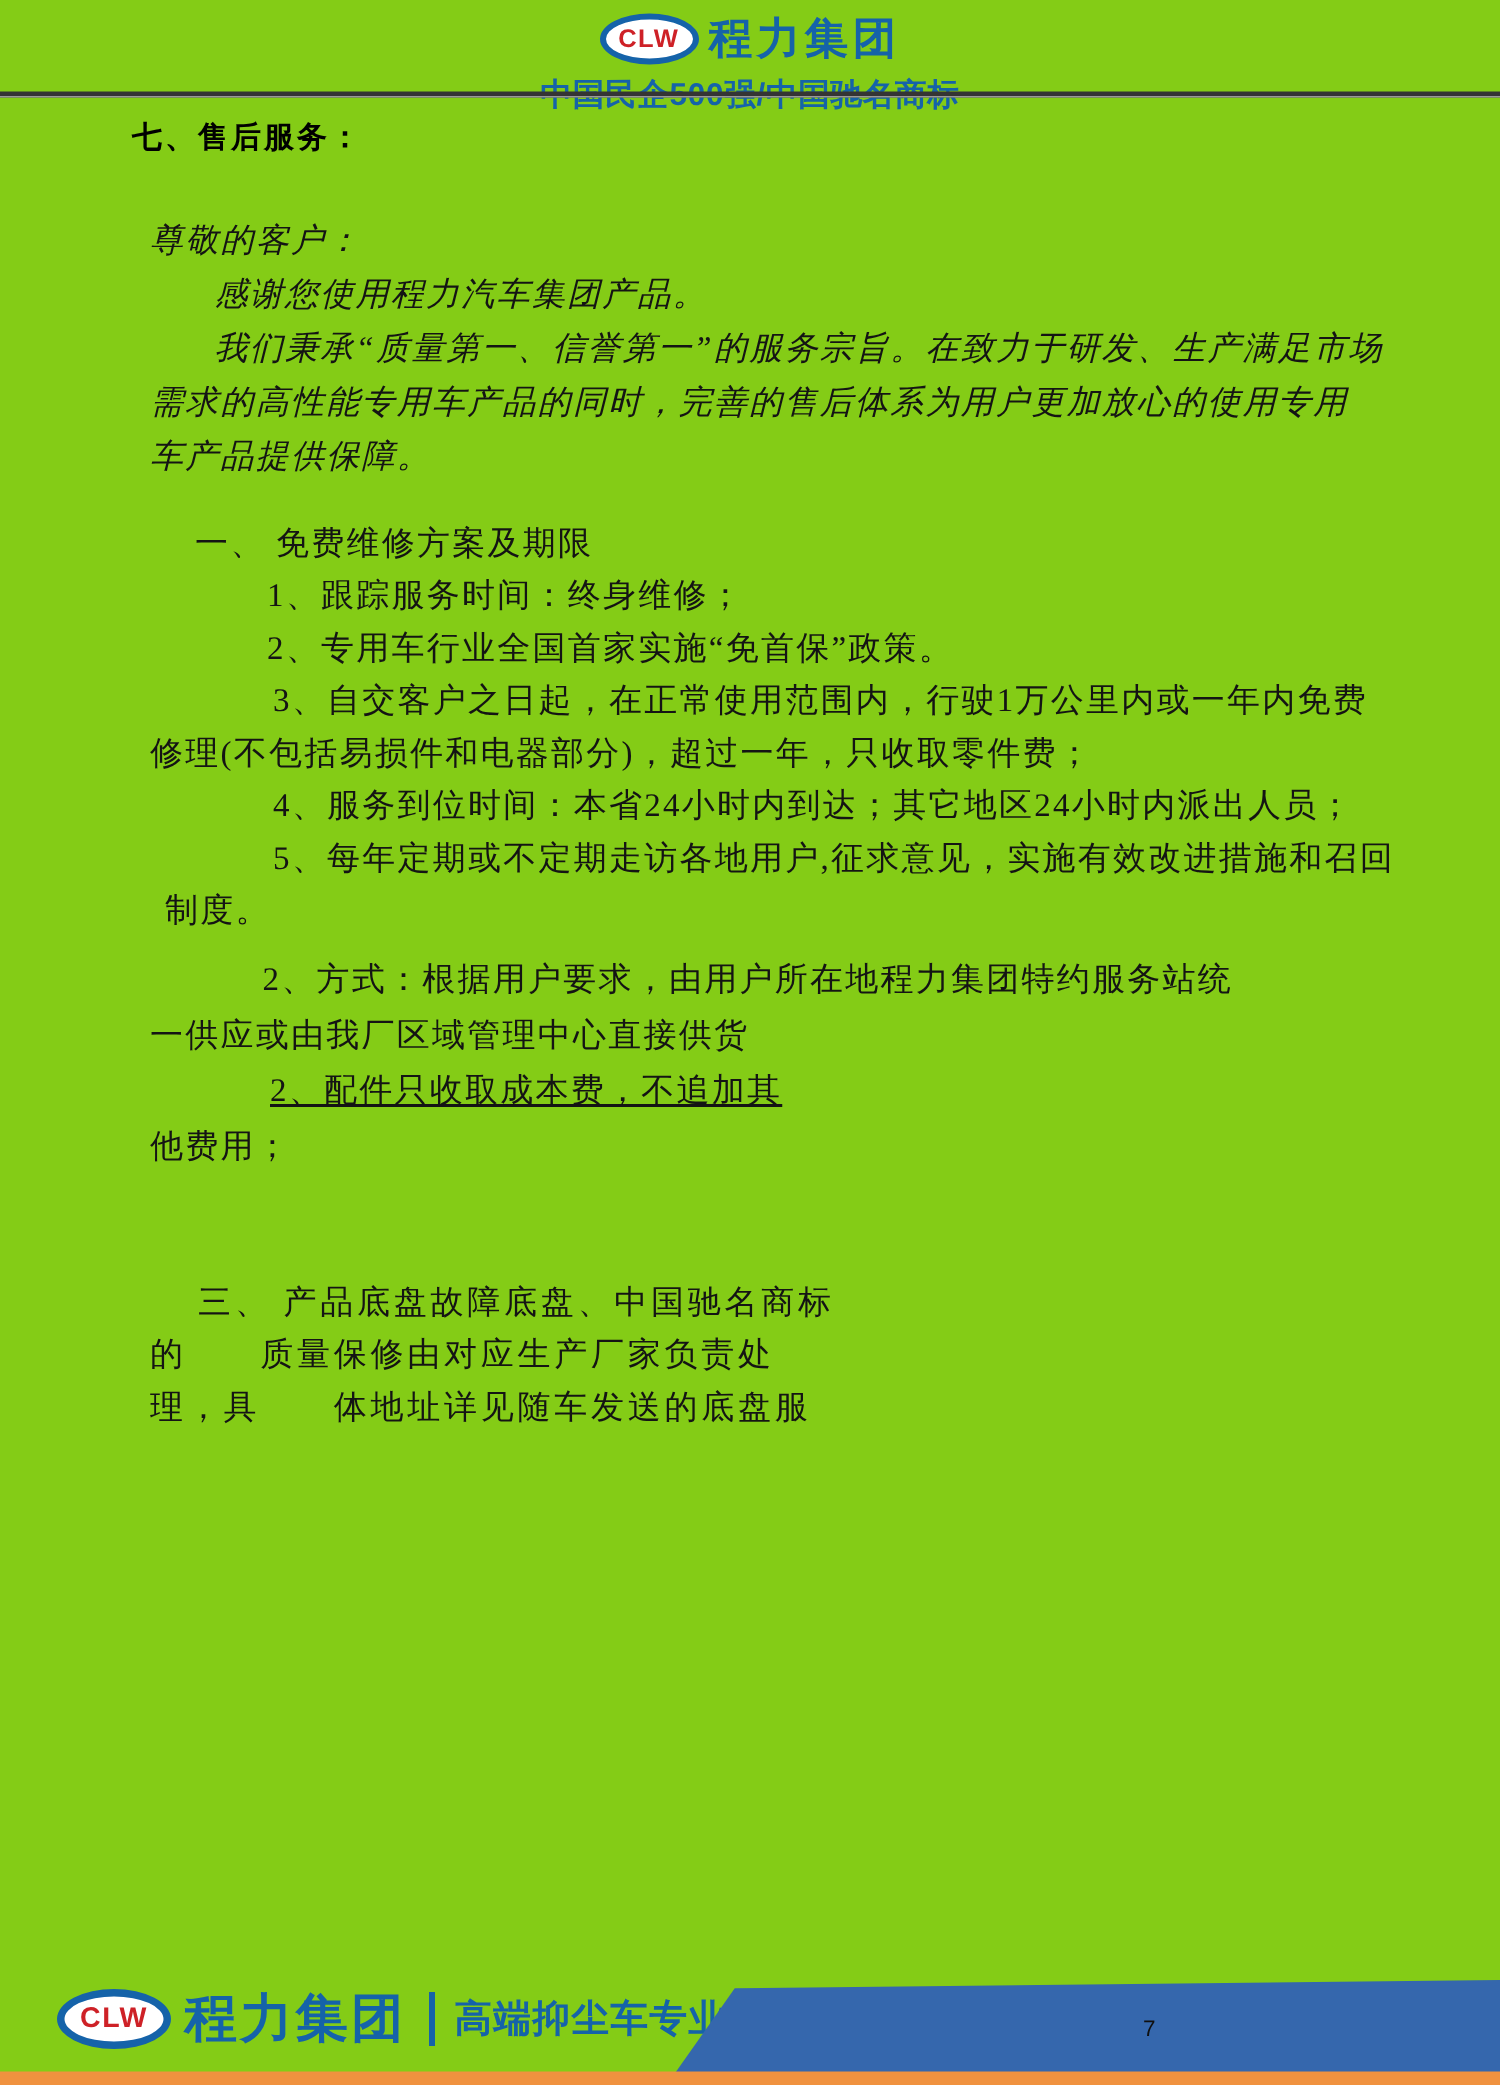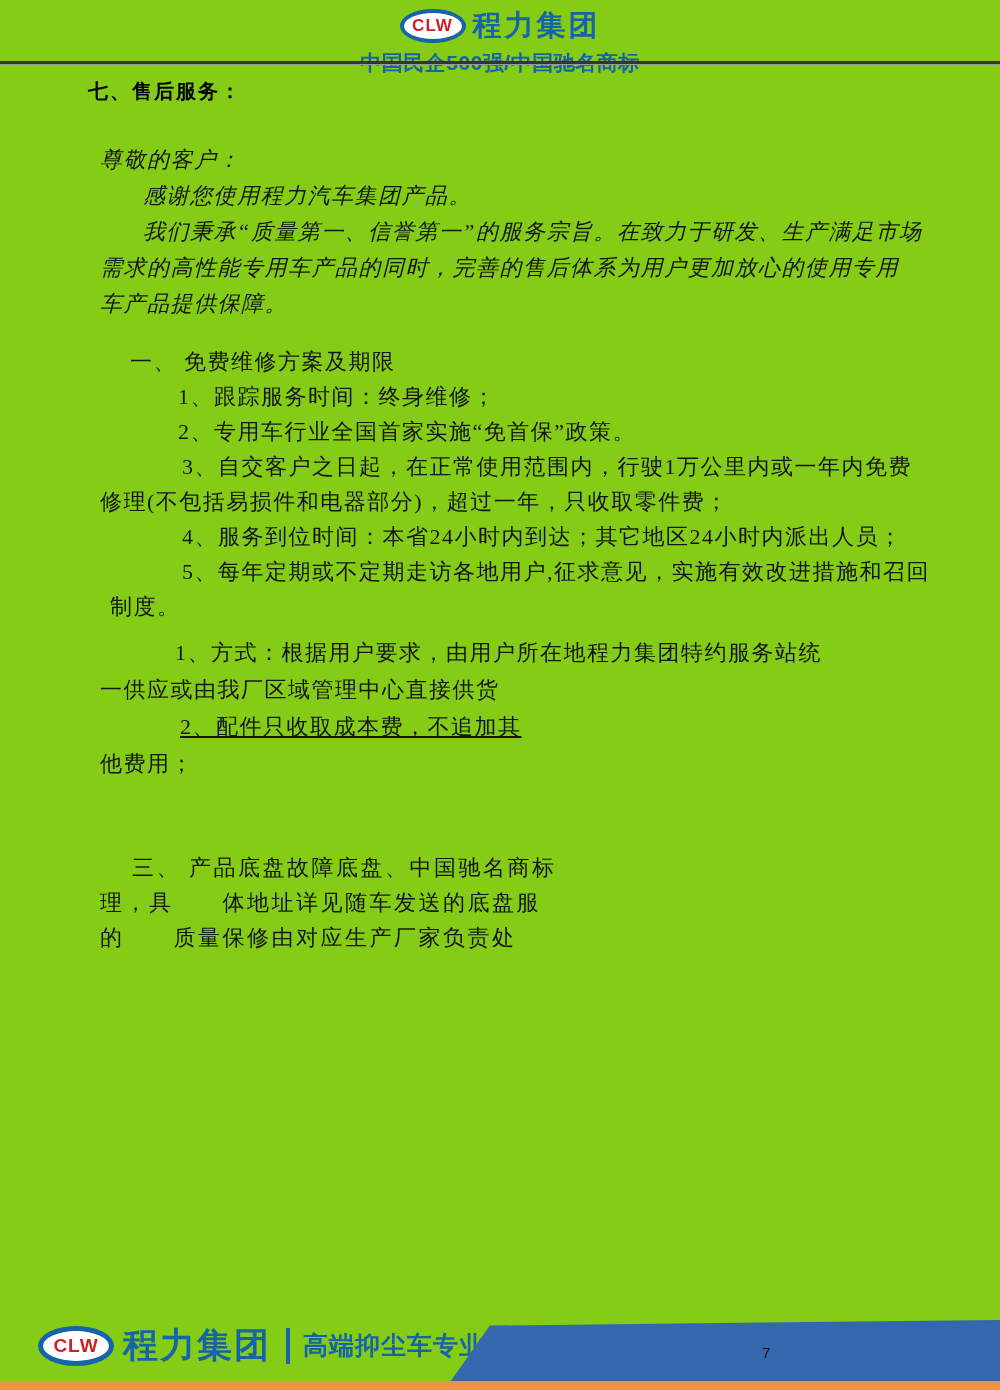--- a/index.html
+++ b/index.html
@@ -121,22 +121,22 @@
     </div>
     <div class="tagline">中国民企500强/中国驰名商标</div>
   </div>
 
   <div class="divider"></div>
 
   <h1 class="doc-title">七、售后服务：</h1>
 
   <div class="tblock" id="block-intro"><div class="tline" style="padding-left: 0px;">尊敬的客户：</div><div class="tline" style="padding-left: 43px;">感谢您使用程力汽车集团产品。</div><div class="tline" style="padding-left: 43px;">我们秉承“质量第一、信誉第一”的服务宗旨。在致力于研发、生产满足市场</div><div class="tline" style="padding-left: 0px;">需求的高性能专用车产品的同时，完善的售后体系为用户更加放心的使用专用</div><div class="tline" style="padding-left: 0px;">车产品提供保障。</div></div>
   <div class="tblock" id="block-s1"><div class="tline" style="padding-left: 30px;">一、 免费维修方案及期限</div><div class="tline" style="padding-left: 78px;">1、跟踪服务时间：终身维修；</div><div class="tline" style="padding-left: 78px;">2、专用车行业全国首家实施“免首保”政策。</div><div class="tline" style="padding-left: 82px;">3、自交客户之日起，在正常使用范围内，行驶1万公里内或一年内免费</div><div class="tline" style="padding-left: 0px;">修理(不包括易损件和电器部分)，超过一年，只收取零件费；</div><div class="tline" style="padding-left: 82px;">4、服务到位时间：本省24小时内到达；其它地区24小时内派出人员；</div><div class="tline" style="padding-left: 82px;">5、每年定期或不定期走访各地用户,征求意见，实施有效改进措施和召回</div><div class="tline" style="padding-left: 10px;">制度。</div></div>
-  <div class="tblock" id="block-s2"><div class="tline" style="padding-left: 75px;">1、方式：根据用户要求，由用户所在地程力集团特约服务站统</div><div class="tline" style="padding-left: 0px;">一供应或由我厂区域管理中心直接供货</div><div class="tline" style="padding-left: 80px; text-decoration: underline;">2、配件只收取成本费，不追加其</div><div class="tline" style="padding-left: 0px;">他费用；</div></div>
-  <div class="tblock" id="block-s3"><div class="tline" style="padding-left: 32px;">三、 产品底盘故障底盘、中国驰名商标</div><div class="tline" style="padding-left: 0px;">理，具　　体地址详见随车发送的底盘服</div><div class="tline" style="padding-left: 0px;">的　　质量保修由对应生产厂家负责处</div></div>
+  <div class="tblock" id="block-s2"><div class="tline" style="padding-left: 75px;">2、方式：根据用户要求，由用户所在地程力集团特约服务站统</div><div class="tline" style="padding-left: 0px;">一供应或由我厂区域管理中心直接供货</div><div class="tline" style="padding-left: 80px; text-decoration: underline;">2、配件只收取成本费，不追加其</div><div class="tline" style="padding-left: 0px;">他费用；</div></div>
+  <div class="tblock" id="block-s3"><div class="tline" style="padding-left: 32px;">三、 产品底盘故障底盘、中国驰名商标</div><div class="tline" style="padding-left: 0px;">的　　质量保修由对应生产厂家负责处</div><div class="tline" style="padding-left: 0px;">理，具　　体地址详见随车发送的底盘服</div></div>
 
   <div class="footer-logo">
     <span class="clw-oval-lg">
         <span>CLW</span>
       </span>
     <span class="footer-brand">程力集团</span>
     <span class="footer-sep"></span>
     <span class="footer-slogan">高端抑尘车专业厂</span>
   </div>
 

